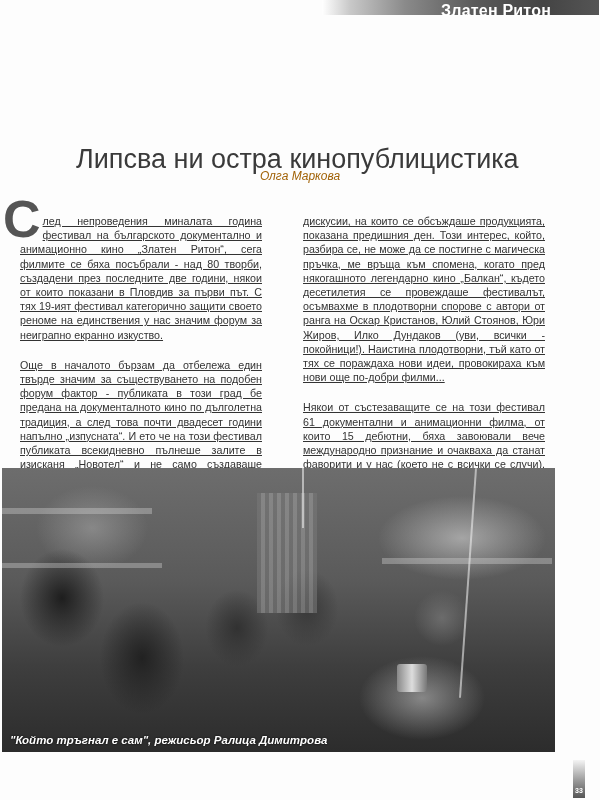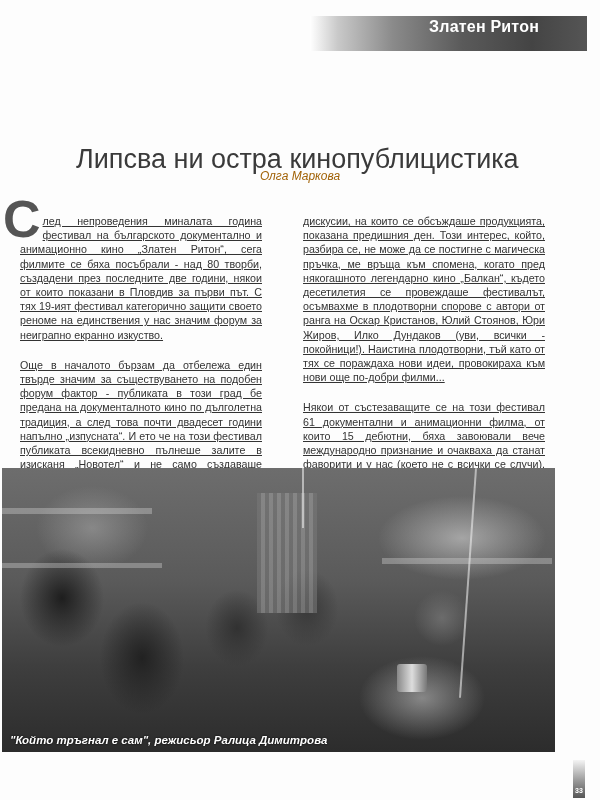--- a/index.html
+++ b/index.html
@@ -1,23 +1,22 @@
 <!DOCTYPE html>
 <html><head>
 <meta charset="utf-8">
 <style>
   html, body { margin: 0; padding: 0; }
   body {
     width: 600px; height: 800px; position: relative; overflow: hidden;
     background: #fdfdfd; font-family: "Liberation Sans", sans-serif; color: #2a2a2a;
   }
   .header-bar {
-    position: absolute; left: 310px; top: 0; width: 277px; height: 35px;
+    position: absolute; left: 322px; top: 0; width: 277px; height: 15px;
     background: linear-gradient(to right, #ffffff 0%, #c9c9c9 10%, #8a8a8a 30%, #5a5a5a 55%, #444 80%, #555 100%);
-    margin-top: 16px;
   }
   .header-title {
     position: absolute; right: 48px; top: 2px; color: #fff; font-weight: bold;
     font-size: 16px; letter-spacing: 0.2px;
   }
   .title {
     position: absolute; left: 60px; top: 144px; width: 480px; text-align: left;
     font-size: 27px; font-weight: normal; color: #3a3a3a; padding-left: 16px;
   }
   .author {

